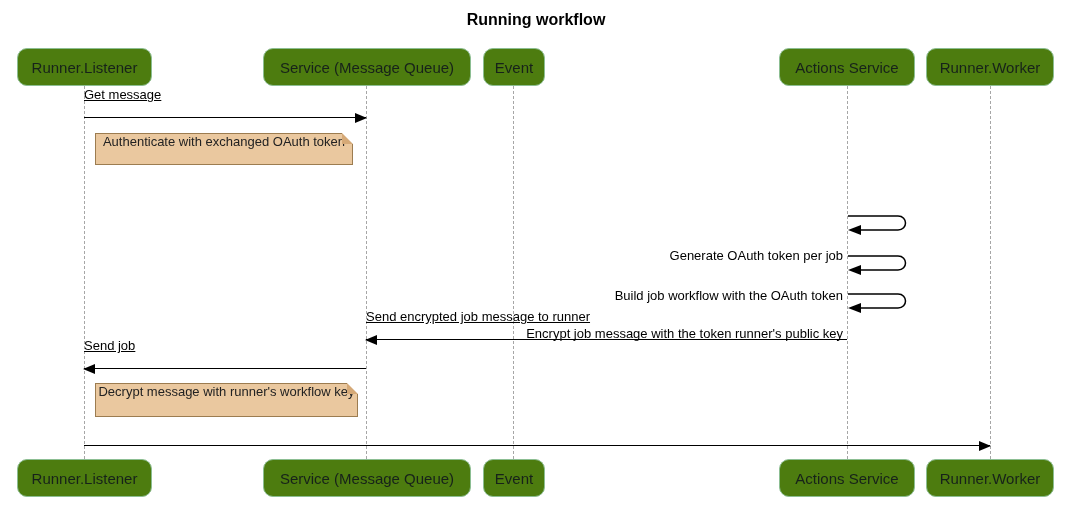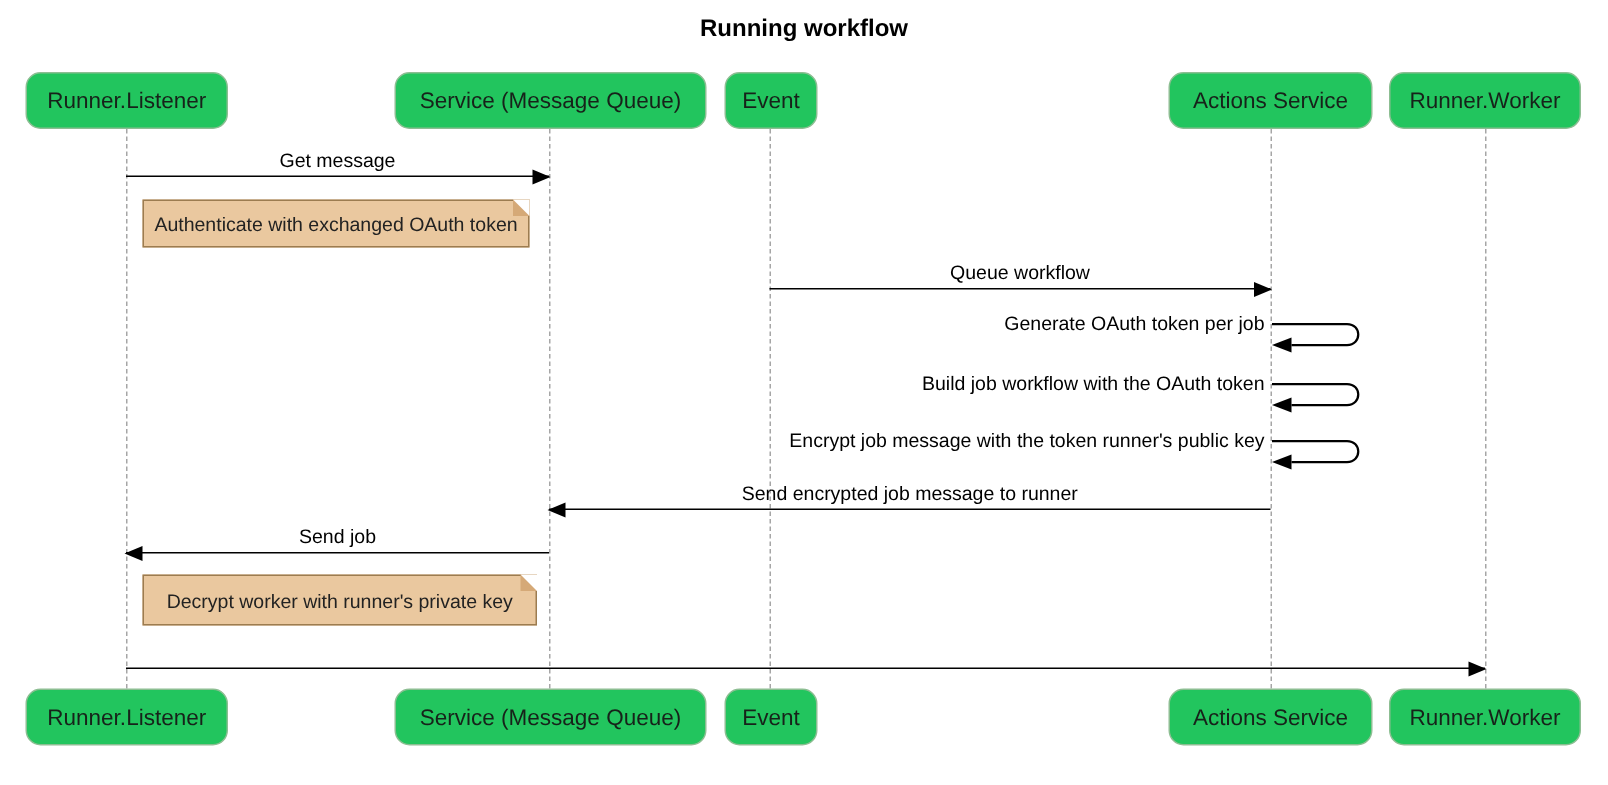--- a/index.html
+++ b/index.html
@@ -5,39 +5,39 @@
   html,body{margin:0;padding:0;background:#ffffff;}
   body{font-family:"Liberation Sans","DejaVu Sans",sans-serif;color:#111;}
   .stage{position:relative;width:1072px;height:523px;background:#ffffff;overflow:hidden;}
 
   .title{position:absolute;left:0;top:11px;width:1072px;text-align:center;
          font-size:16px;font-weight:bold;color:#000;}
 
   .lifeline{position:absolute;top:86px;height:373px;width:0;
             border-left:1px dashed #a6a6a6;}
 
-  .actor{position:absolute;height:38px;background:#22c55e;border:1px solid #8cbe92;
+  .actor{position:absolute;height:38px;background:#4d7c0f;border:1px solid #8cbe92;
          border-radius:10px;display:flex;align-items:center;justify-content:center;
          font-size:15px;color:#17221a;box-sizing:border-box;white-space:nowrap;}
 
   .msg{position:absolute;height:19px;}
   .msg .line{position:absolute;left:0;right:0;bottom:0;height:0;border-bottom:1.5px solid #000;}
-  .msg .label{position:absolute;left:0;right:0;bottom:4px;text-align:center;
-              font-size:13px;color:#000;white-space:nowrap;}
+  .msg .label{position:absolute;left:0;right:0;bottom:16px;text-align:left;
+              font-size:13px;color:#000;white-space:nowrap;text-decoration:underline;}
   .head-right{position:absolute;right:-1px;bottom:-5px;width:0;height:0;
               border-left:12px solid #000;border-top:5px solid transparent;border-bottom:5px solid transparent;}
   .head-left{position:absolute;left:-1px;bottom:-5px;width:0;height:0;
              border-right:12px solid #000;border-top:5px solid transparent;border-bottom:5px solid transparent;}
 
   .self-label{position:absolute;right:229px;font-size:13px;color:#000;white-space:nowrap;
-              text-align:right;}
+              text-align:right;margin-top:40px;}
   .self-loop{position:absolute;left:847px;}
 
   .note{position:absolute;background:#eac89f;border:1px solid #9c7c50;box-sizing:border-box;
-        display:flex;align-items:center;justify-content:center;font-size:13px;color:#222;
+        display:flex;justify-content:center;font-size:13px;color:#222;
         white-space:nowrap;}
   .note .fold{position:absolute;top:-1px;right:-1px;width:0;height:0;
         border-style:solid;border-width:0 11px 11px 0;
         border-color:#ffffff #ffffff #d5a977 #d5a977;}
 </style>
 </head>
 <body>
 
 <div class="stage">
 
@@ -59,25 +59,20 @@
     <div class="label">Get message</div>
     <div class="line"></div>
     <div class="head-right"></div>
   </div>
 
   <div class="note" style="left:95px;top:133px;width:258px;height:32px">
     <div class="fold"></div>
     <span>Authenticate with exchanged OAuth token</span>
   </div>
 
-  <div class="msg" style="left:513px;top:174px;width:334px">
-    <div class="label">Queue workflow</div>
-    <div class="line"></div>
-    <div class="head-right"></div>
-  </div>
 
   <div class="self-label" style="top:208px">Generate OAuth token per job</div>
   <svg class="self-loop" style="top:212px" width="68" height="26" viewBox="0 0 68 26">
     <path d="M1 4 H51 C61 4 61 18 51 18 H14" fill="none" stroke="#000" stroke-width="1.5"></path>
     <polygon points="1,18 14,13 14,23" fill="#000"></polygon>
   </svg>
 
   <div class="self-label" style="top:248px">Build job workflow with the OAuth token</div>
   <svg class="self-loop" style="top:252px" width="68" height="26" viewBox="0 0 68 26">
     <path d="M1 4 H51 C61 4 61 18 51 18 H14" fill="none" stroke="#000" stroke-width="1.5"></path>
@@ -97,21 +92,21 @@
   </div>
 
   <div class="msg" style="left:84px;top:350px;width:282px">
     <div class="label">Send job</div>
     <div class="line"></div>
     <div class="head-left"></div>
   </div>
 
   <div class="note" style="left:95px;top:383px;width:263px;height:34px">
     <div class="fold"></div>
-    <span>Decrypt worker with runner's private key</span>
+    <span>Decrypt message with runner's workflow key</span>
   </div>
 
   <div class="msg" style="left:84px;top:427px;width:906px">
     <div class="line"></div>
     <div class="head-right"></div>
   </div>
 
   <div class="actor" style="left:17px;top:459px;width:135px">Runner.Listener</div>
   <div class="actor" style="left:263px;top:459px;width:208px">Service (Message Queue)</div>
   <div class="actor" style="left:483px;top:459px;width:62px">Event</div>

